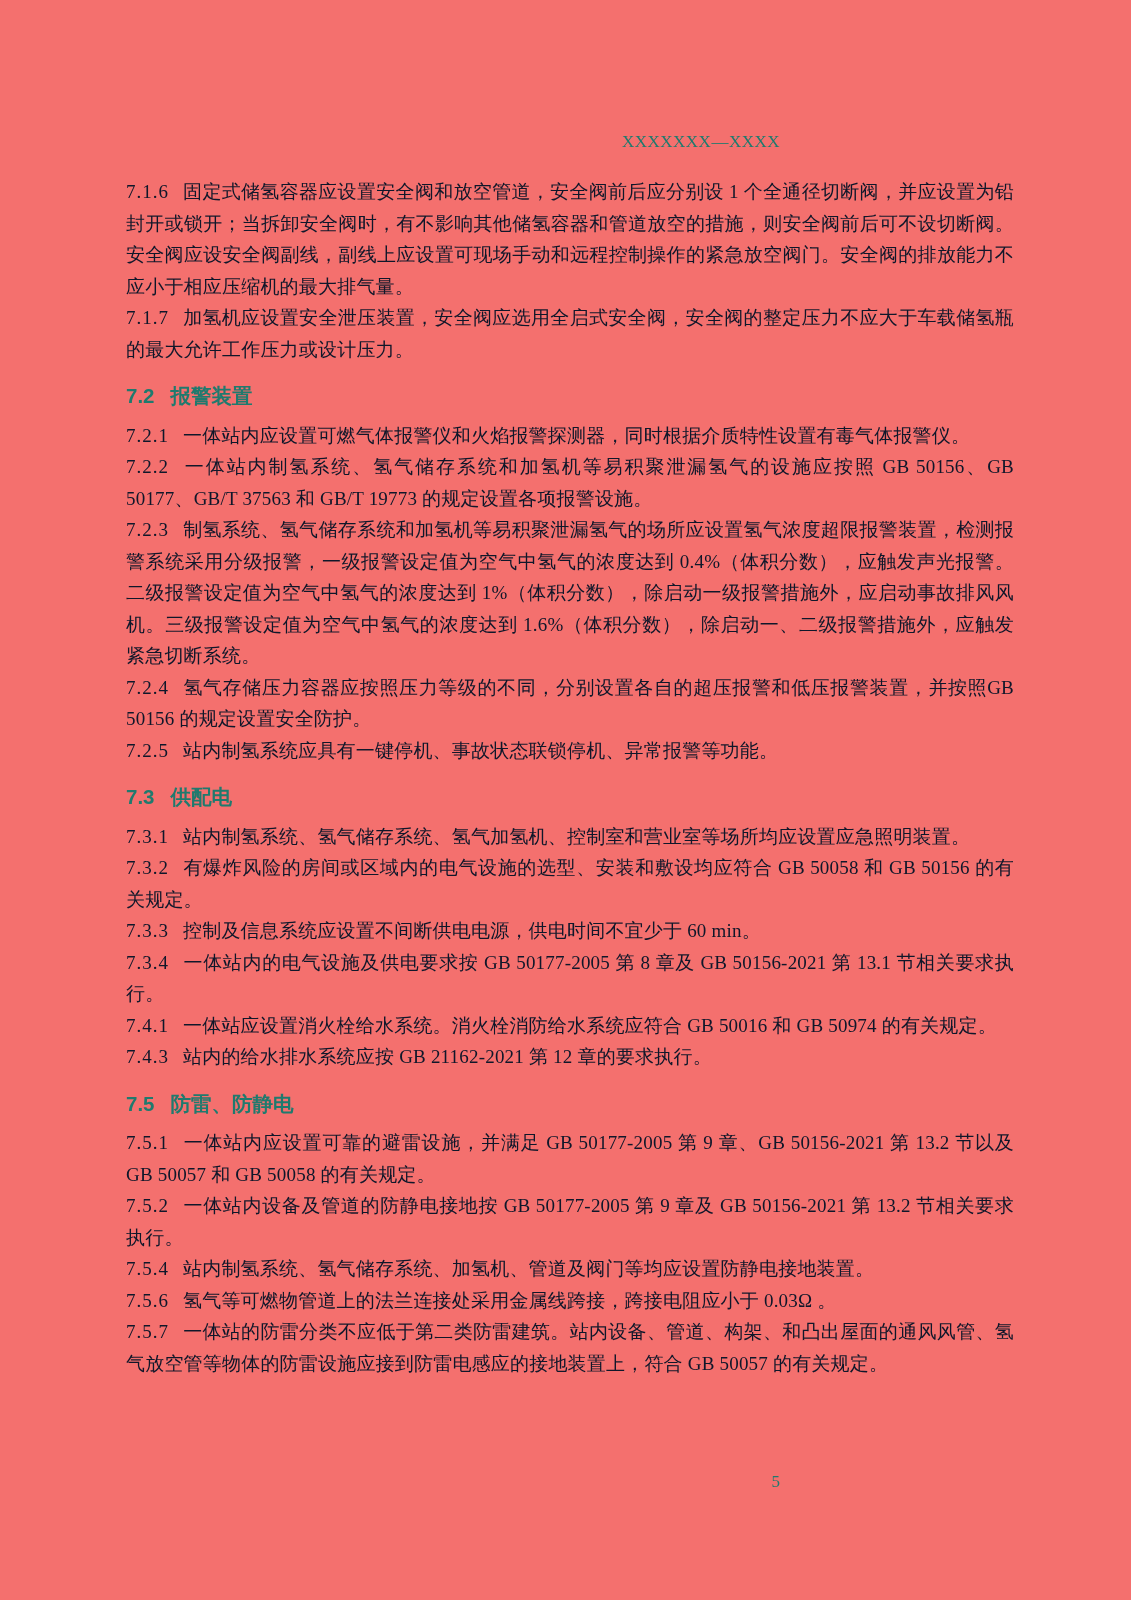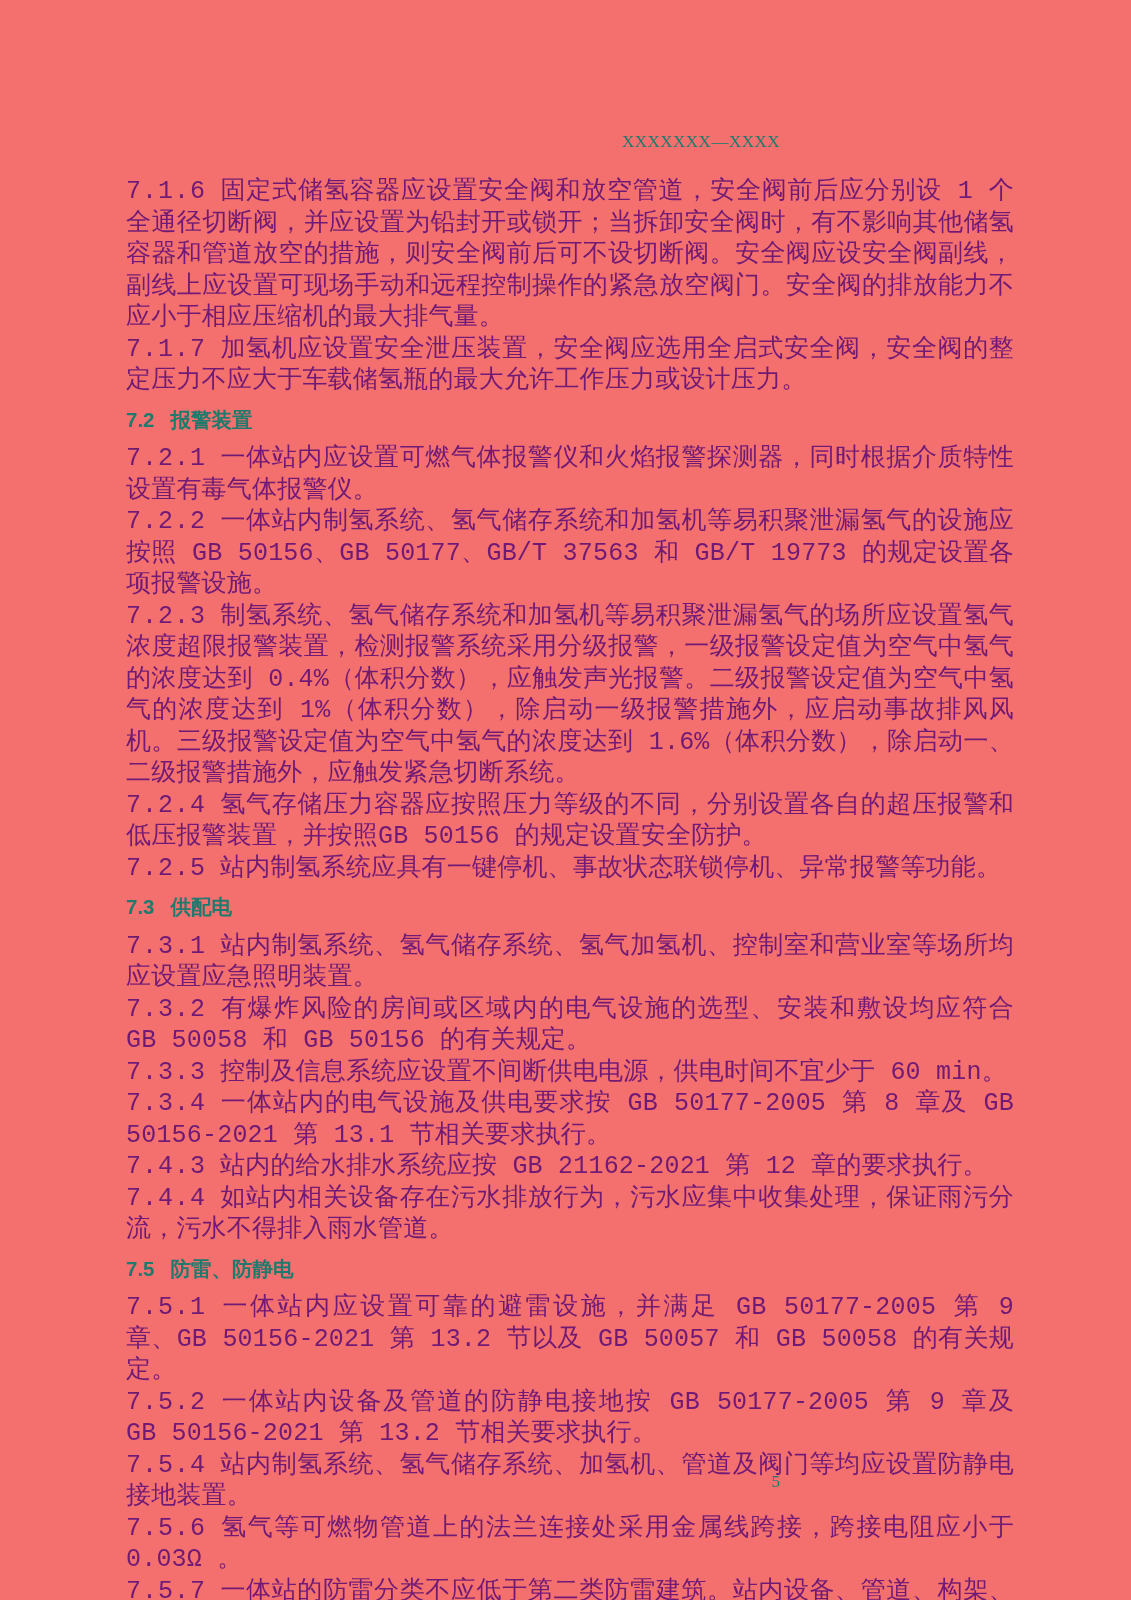--- a/index.html
+++ b/index.html
@@ -30,27 +30,26 @@
     color: #1f7a6e;
   }
   .content {
     position: absolute;
     top: 176px;
     left: 126px;
     width: 888px;
   }
   p {
     margin: 0;
-    font-size: 25px;
+    font-size: 19px;
     line-height: 31.5px;
     text-align: justify;
     text-justify: inter-ideograph;
     letter-spacing: 0.2px;
-    color: #701a75;
-    font-family: Liberation Mono, monospace;
+    color: #0f172a;
   }
   .clause {
     margin-bottom: 0px;
   }
   .clause .num {
     letter-spacing: 1px;
   }
   .clause .gap {
     display: inline-block;
     width: 14px;
@@ -61,21 +60,21 @@
     line-height: 31.5px;
     font-weight: bold;
     color: #1f7a6e;
     font-family: "Liberation Sans", sans-serif;
   }
   h2 .hgap {
     display: inline-block;
     width: 16px;
   }
   .sec-space-top {
-    margin-top: 7px;
+    margin-top: 15px;
   }
   .sec-space-bottom {
     margin-bottom: 8px;
   }
   .footer {
     position: absolute;
     bottom: 108px;
     right: 118px;
     font-size: 17px;
     color: #1f7a6e;
@@ -104,22 +103,22 @@
     <p class="clause"><span class="num">7.2.5</span><span class="gap"></span><span>站内制氢系统应具有一键停机、事故状态联锁停机、异常报警等功能。</span></p>
 
     <h2 class="sec-space-top sec-space-bottom"><span>7.3</span><span class="hgap"></span><span>供配电</span></h2>
 
     <p class="clause"><span class="num">7.3.1</span><span class="gap"></span><span>站内制氢系统、氢气储存系统、氢气加氢机、控制室和营业室等场所均应设置应急照明装置。</span></p>
     <p class="clause"><span class="num">7.3.2</span><span class="gap"></span><span>有爆炸风险的房间或区域内的电气设施的选型、安装和敷设均应符合 GB 50058 和 GB 50156 的有关规定。</span></p>
     <p class="clause"><span class="num">7.3.3</span><span class="gap"></span><span>控制及信息系统应设置不间断供电电源，供电时间不宜少于 60 min。</span></p>
     <p class="clause"><span class="num">7.3.4</span><span class="gap"></span><span>一体站内的电气设施及供电要求按 GB 50177-2005 第 8 章及 GB 50156-2021 第 13.1 节相关要求执行。</span></p>
 
 
+    <p class="clause"><span class="num">7.4.1</span><span class="gap"></span><span>一体站应设置消火栓给水系统。消火栓消防给水系统应符合 GB 50016 和 GB 50974 的有关规定。</span></p>
     <p class="clause"><span class="num">7.4.3</span><span class="gap"></span><span>站内的给水排水系统应按 GB 21162-2021 第 12 章的要求执行。</span></p>
-    <p class="clause"><span class="num">7.4.4</span><span class="gap"></span><span>如站内相关设备存在污水排放行为，污水应集中收集处理，保证雨污分流，污水不得排入雨水管道。</span></p>
 
     <h2 class="sec-space-top sec-space-bottom"><span>7.5</span><span class="hgap"></span><span>防雷、防静电</span></h2>
 
     <p class="clause"><span class="num">7.5.1</span><span class="gap"></span><span>一体站内应设置可靠的避雷设施，并满足 GB 50177-2005 第 9 章、GB 50156-2021 第 13.2 节以及 GB 50057 和 GB 50058 的有关规定。</span></p>
     <p class="clause"><span class="num">7.5.2</span><span class="gap"></span><span>一体站内设备及管道的防静电接地按 GB 50177-2005 第 9 章及 GB 50156-2021 第 13.2 节相关要求执行。</span></p>
     <p class="clause"><span class="num">7.5.4</span><span class="gap"></span><span>站内制氢系统、氢气储存系统、加氢机、管道及阀门等均应设置防静电接地装置。</span></p>
     <p class="clause"><span class="num">7.5.6</span><span class="gap"></span><span>氢气等可燃物管道上的法兰连接处采用金属线跨接，跨接电阻应小于 0.03Ω 。</span></p>
     <p class="clause"><span class="num">7.5.7</span><span class="gap"></span><span>一体站的防雷分类不应低于第二类防雷建筑。站内设备、管道、构架、和凸出屋面的通风风管、氢气放空管等物体的防雷设施应接到防雷电感应的接地装置上，符合 GB 50057 的有关规定。</span></p>
 
   </div>

